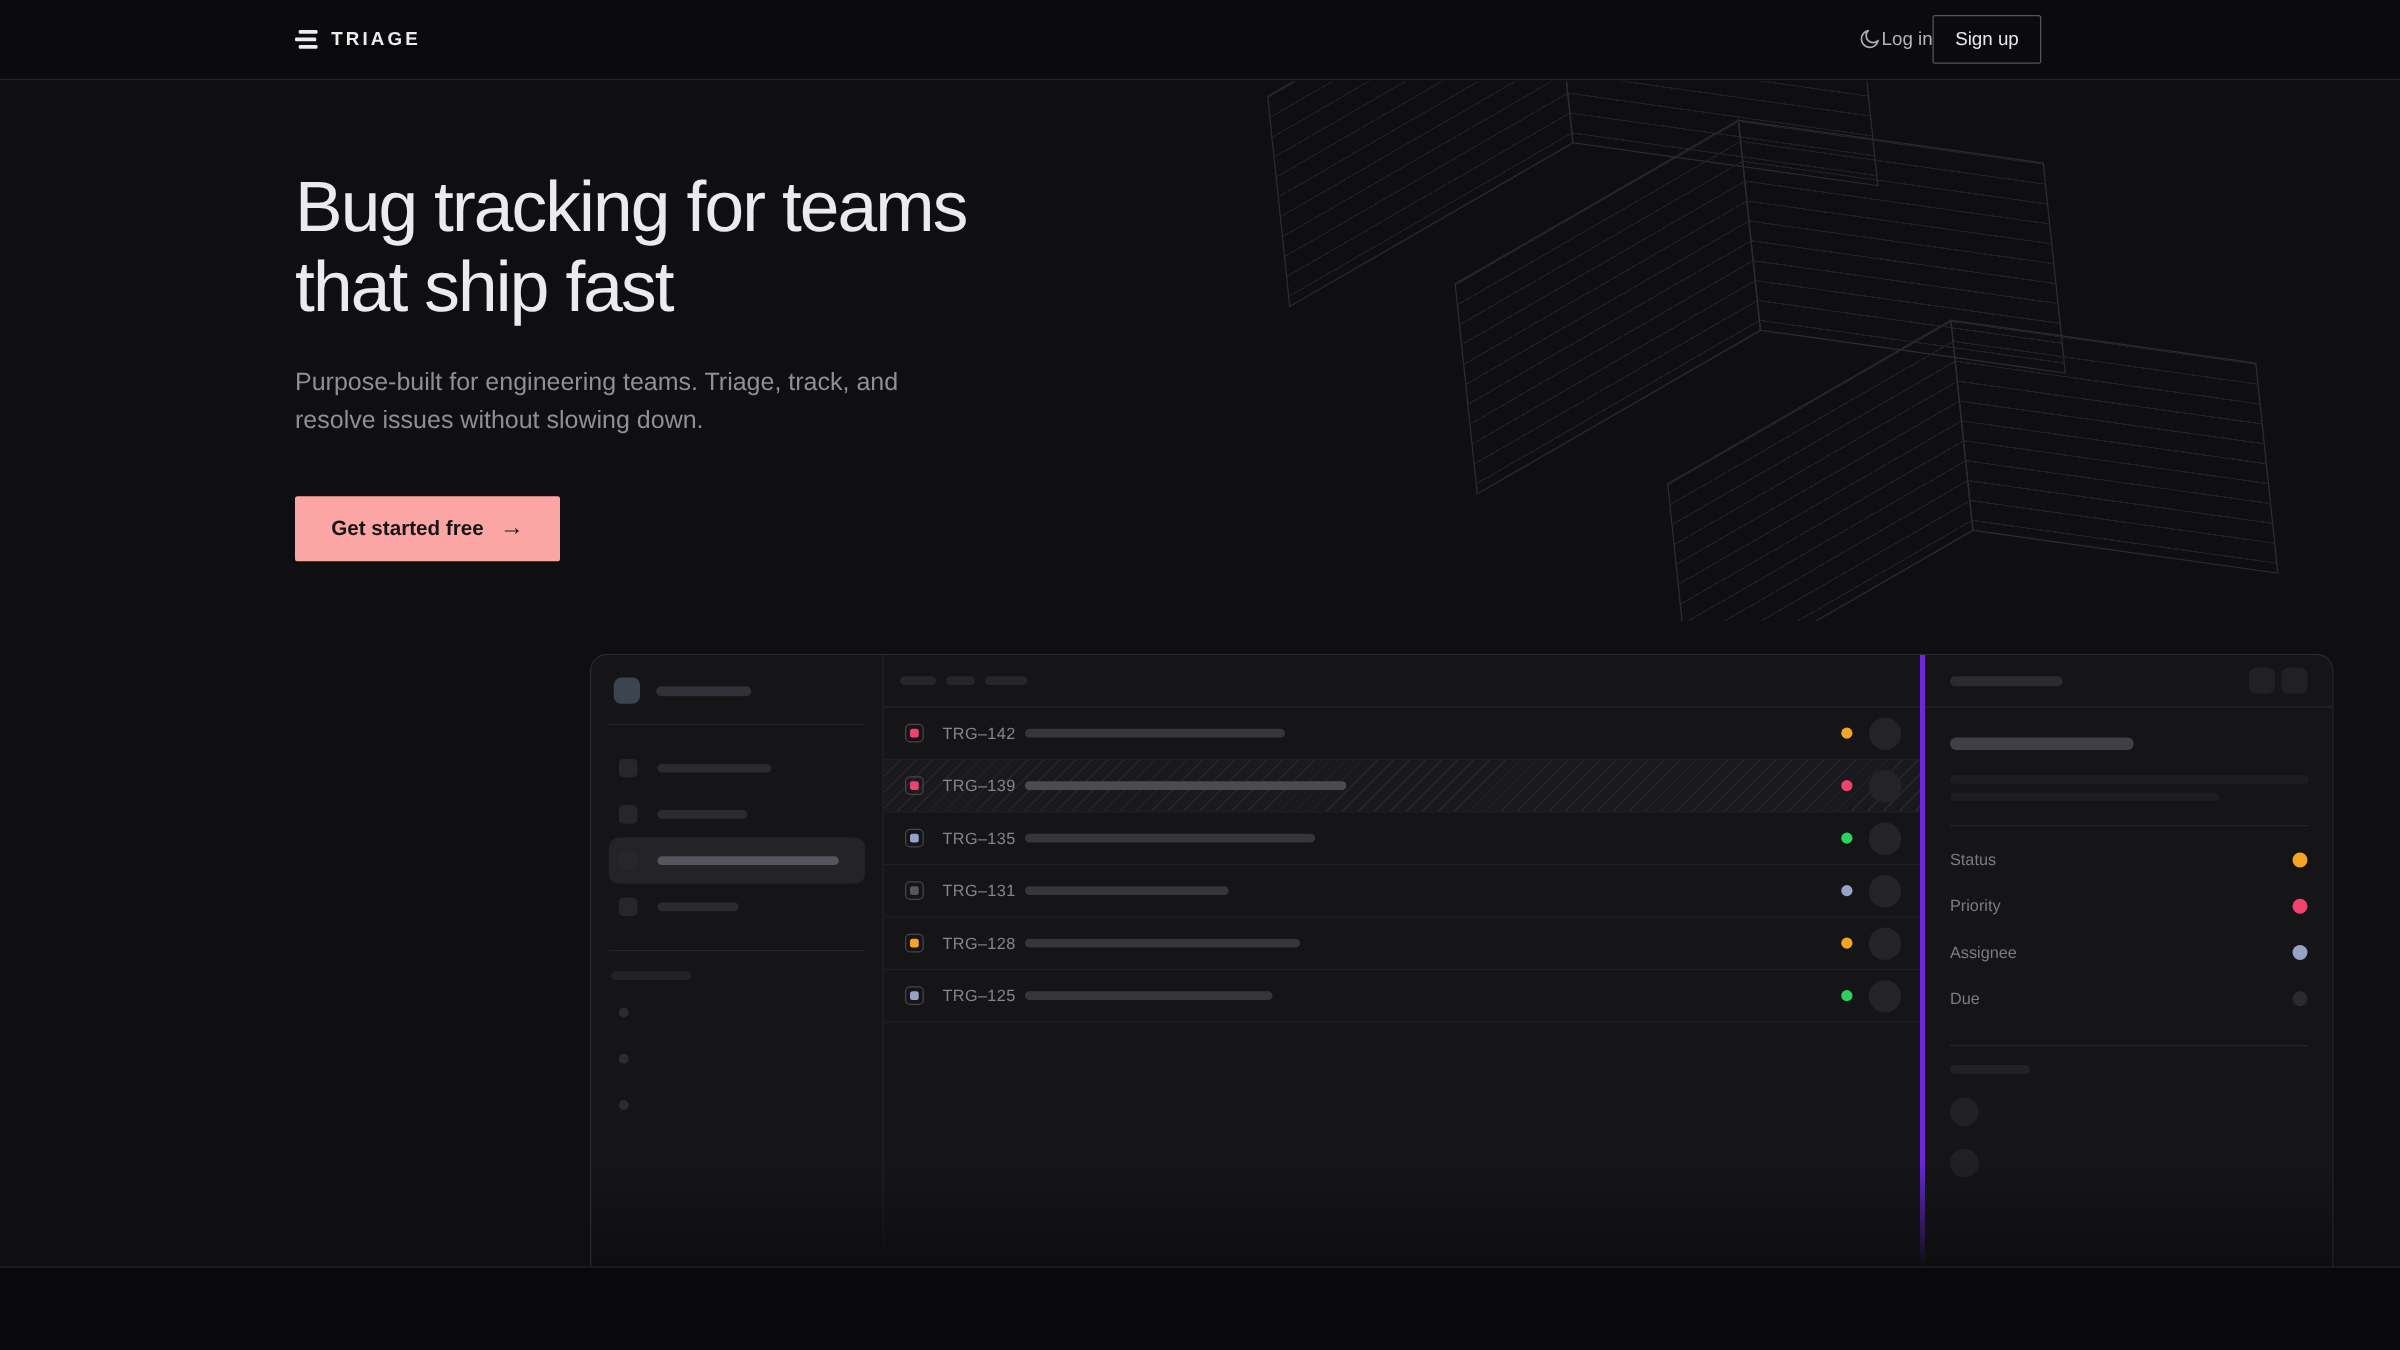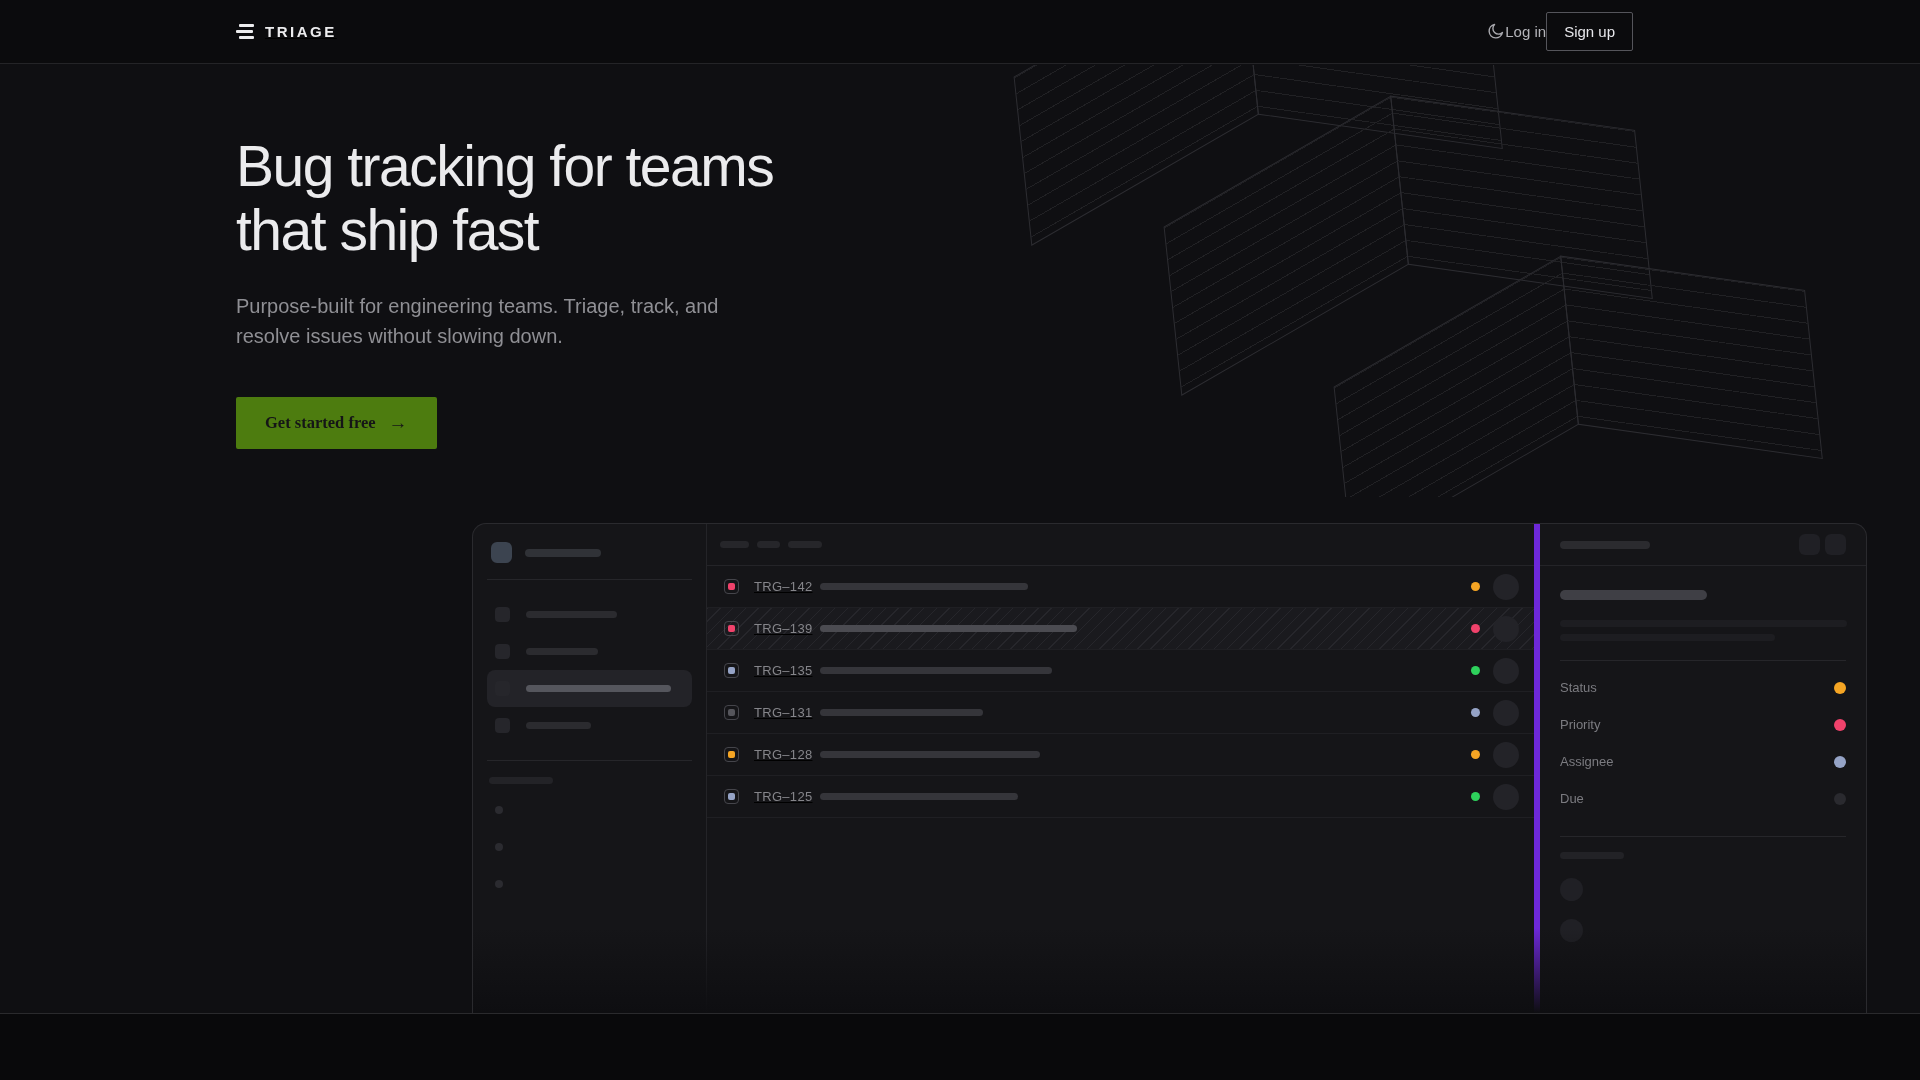--- a/index.html
+++ b/index.html
@@ -28,21 +28,21 @@
 
   
   .hero { position:relative; height:949px; background:#0f0f12; overflow:hidden; }
   .hero-inner { position:relative; z-index:2; padding:71px 0 0 236px; }
   h1 { color:#ebebed; font-size:57px; line-height:1.12; font-weight:500; letter-spacing:-1.5px; }
   h1 span { display:block; }
   .subtitle { margin-top:28px; color:#8f8f94; font-size:20px; line-height:1.52; }
   .subtitle span { display:block; }
   .cta {
     margin-top:46px; height:52px; padding:0 29px; display:inline-flex; align-items:center; gap:13px;
-    background:#4d7c0f; color:#151517; font-size:16.5px; font-weight:bold; font-family:Liberation Serif, serif;
+    background:#fca5a5; color:#151517; font-size:16.5px; font-weight:bold; font-family:Liberation Sans, sans-serif;
     border:none; border-radius:2px; cursor:pointer;
   }
   .cta .arr { font-size:19px; font-weight:normal; }
 
   
   .deco { position:absolute; top:1px; right:0; width:920px; height:432px; overflow:hidden; z-index:1; opacity:.9; pointer-events:none; }
   .sheet { position:absolute; width:480px; height:170px; transform:rotate(-6deg); }
   .panelL,.panelR {
     position:absolute; top:0; width:240px; height:170px;
     background:repeating-linear-gradient(180deg, #232327 0 1px, transparent 1px 16px);
@@ -75,21 +75,21 @@
   .s-item { display:flex; align-items:center; gap:16px; height:37px; padding:0 8px; border-radius:8px; cursor:pointer; }
   .s-item .s-ic { width:15px; height:15px; border-radius:4px; background:#26262b; flex:none; }
   .s-item .s-bar { height:7px; background:#2b2b2f; }
   .s-item.active { background:#232328; }
   .s-item.active .s-bar { background:#55565d; }
   .s-section { width:64px; height:7px; background:#232327; margin:12px 0 22px 2px; border-radius:4px; }
   .s-dots { display:flex; flex-direction:column; gap:29px; padding-left:8px; }
   .s-dots i { width:8px; height:8px; border-radius:50%; background:#2b2b30; }
 
   
-  .m-list { flex:1; border-right:6px solid #6d28d9;text-decoration:underline; }
+  .m-list { flex:1; border-right:4px solid #6d28d9; }
   .list-head { height:42px; display:flex; align-items:center; gap:8px; padding:0 13px; border-bottom:1px solid #242428; }
   .pill { height:7px; border-radius:4px; background:#26262a; }
   .p1 { width:29px; } .p2 { width:23px; } .p3 { width:34px; }
   .row { height:42px; display:flex; align-items:center; padding:0 15px 0 17px; border-bottom:1px solid #1f1f23; cursor:pointer; }
   .row.selected { background:#1a1a1e repeating-linear-gradient(135deg, #26262b 0 1px, transparent 1px 9px); }
   .issue-icon { width:15px; height:15px; border-radius:4px; border:1px solid #45454b; display:flex; align-items:center; justify-content:center; flex:none; }
   .issue-icon i { width:7px; height:7px; border-radius:2px; display:block; }
   .issue-id { margin-left:15px; width:66px; font-size:13px; letter-spacing:.3px; color:#85858a; flex:none; }
   .row-bar { height:7px; border-radius:4px; }
   .dot { width:9px; height:9px; border-radius:50%; margin-left:auto; flex:none; }

